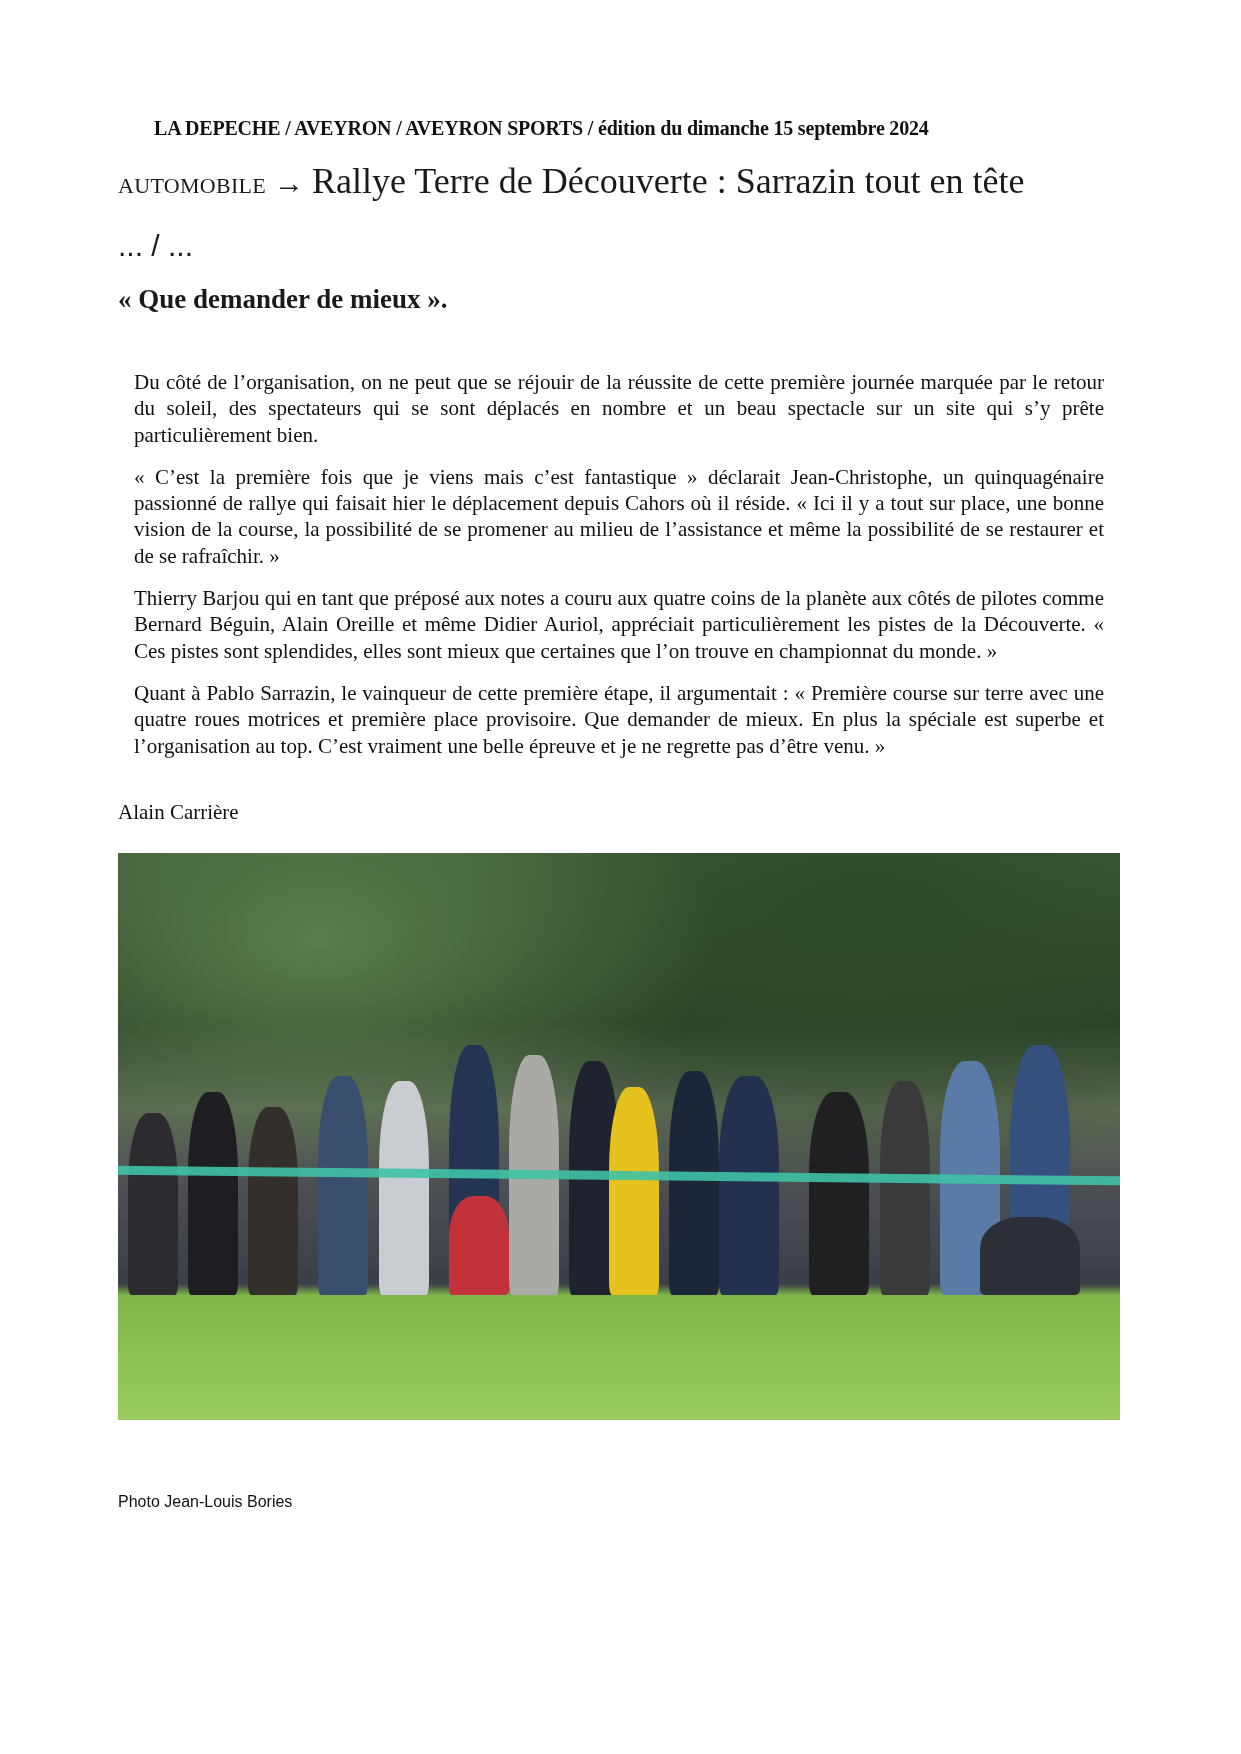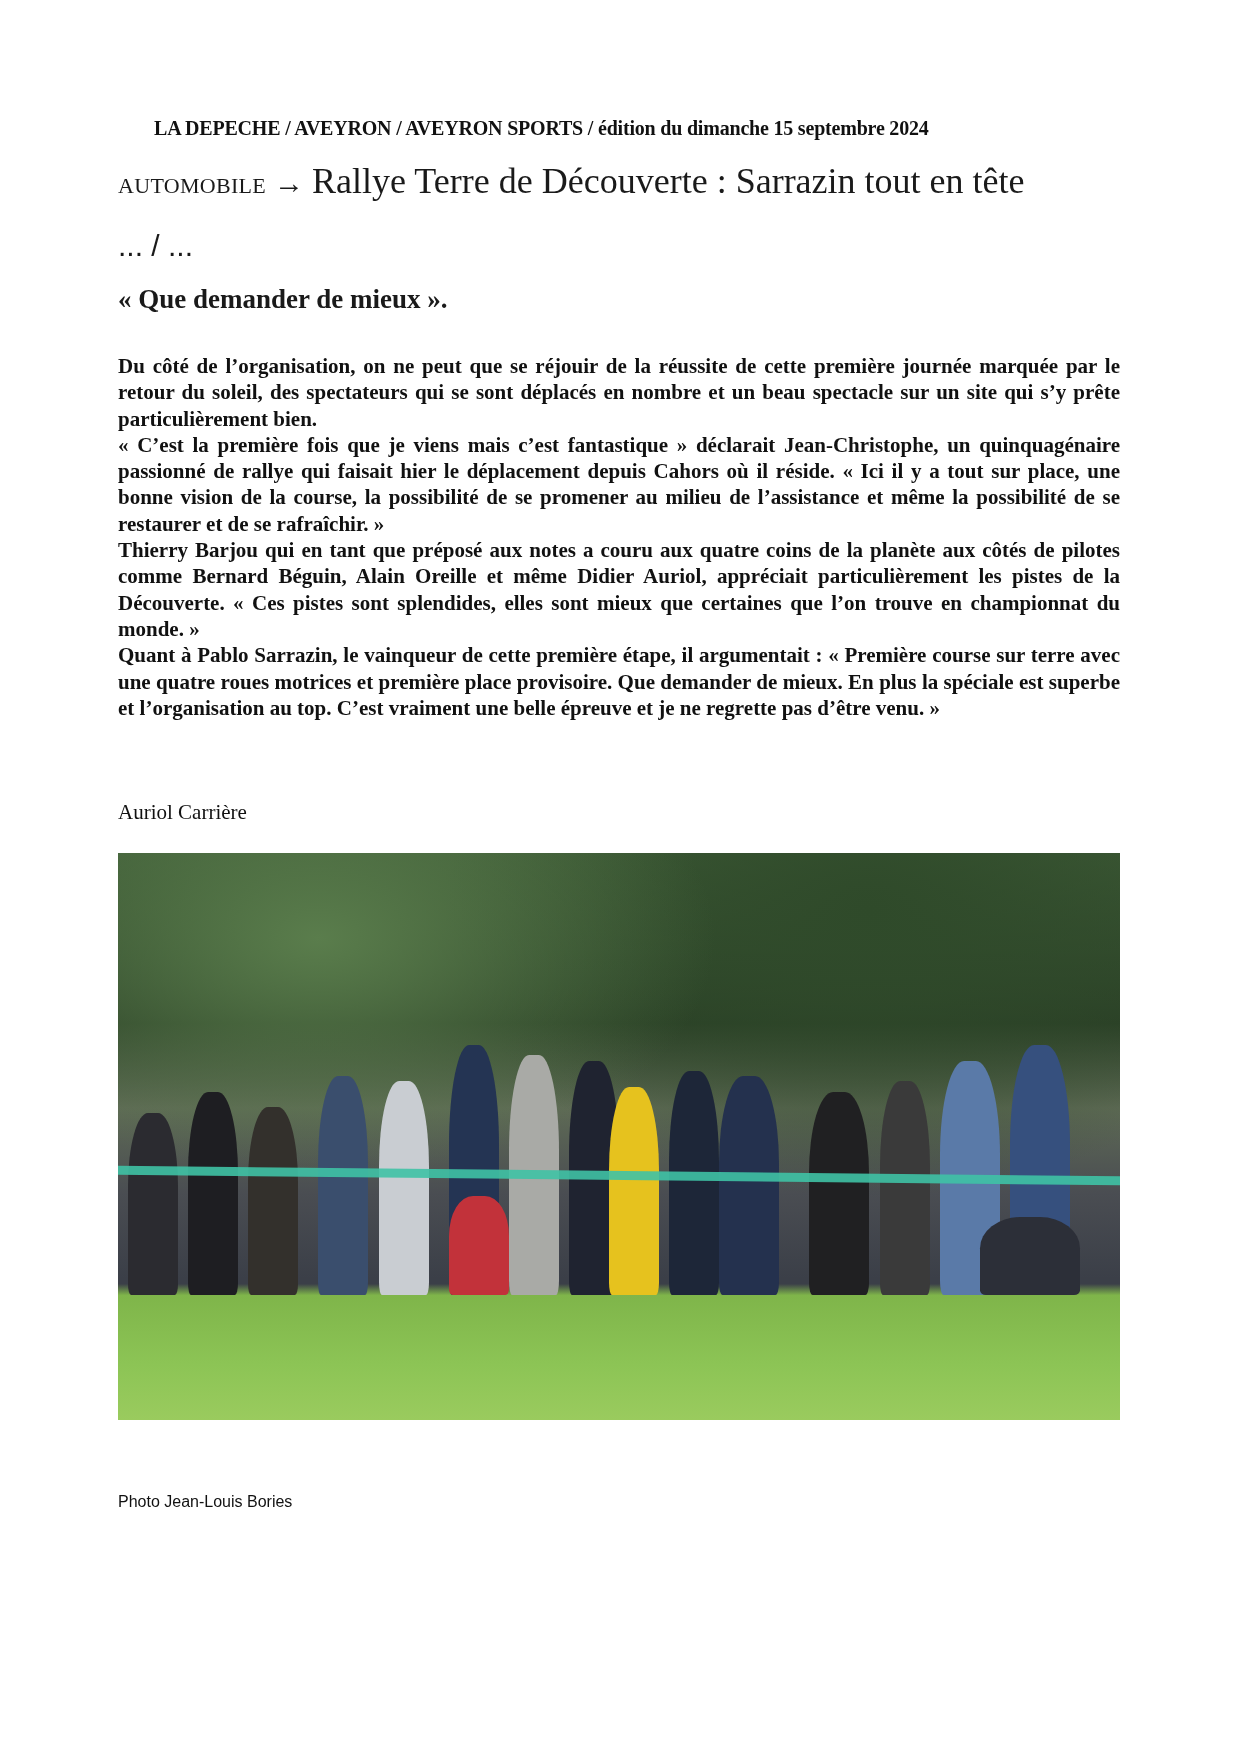--- a/index.html
+++ b/index.html
@@ -4,21 +4,21 @@
 <style>
   html, body { margin:0; padding:0; background:#fff; }
   body { width:1241px; height:1754px; position:relative; overflow:hidden; color:#111; }
   .page { position:absolute; left:118px; top:0; width:1002px; }
   .source { position:absolute; top:117px; left:0; font-family:"Liberation Serif", serif; font-weight:bold; font-size:20px; white-space:nowrap; letter-spacing:-0.2px;margin-left:36px; }
   .title { position:absolute; top:152px; left:0; width:1010px; font-family:"Liberation Serif", serif; font-size:36px; line-height:58px; color:#1a1a1a; }
   .title .cat { font-size:22px; letter-spacing:0.3px; }
   .title .arrow { font-size:30px; margin:0 8px; }
   .subhead { position:absolute; top:284px; left:0; font-family:Liberation Serif, serif; font-weight:bold; font-size:27px; color:#1a1a1a; }
   .body { position:absolute; top:353px; left:0; width:1002px; font-family:"Liberation Serif", serif; font-size:21px; line-height:26.3px; text-align:justify; }
-  .body p { margin:0;font-weight:bold; }
+  .body p { margin:16px; }
   .author { position:absolute; top:800px; left:0; font-family:"Liberation Serif", serif; font-size:21px; }
   .photo { position:absolute; top:853px; left:0; width:1002px; height:567px; overflow:hidden;
     background:
       linear-gradient(180deg, rgba(0,0,0,0) 0%, rgba(0,0,0,0) 76%, #7fb54a 78%, #8cc455 90%, #9acb5e 100%),
       radial-gradient(ellipse at 20% 15%, #5a7d4c 0%, transparent 35%),
       radial-gradient(ellipse at 75% 10%, #2f4a2a 0%, transparent 40%),
       linear-gradient(180deg, #3d5a36 0%, #2a3f26 30%, #5e6a55 45%, #4a4d52 60%, #3b3f48 75%);
   }
   .crowd { position:absolute; left:0; right:0; top:32%; height:46%; }
   .person { position:absolute; bottom:0; border-radius:40% 40% 6% 6%; }
@@ -38,21 +38,21 @@
 
   <div class="subhead">« Que demander de mieux ».</div>
 
   <div class="body">
     <p>Du côté de l’organisation, on ne peut que se réjouir de la réussite de cette première journée marquée par le retour du soleil, des spectateurs qui se sont déplacés en nombre et un beau spectacle sur un site qui s’y prête particulièrement bien.</p>
     <p>« C’est la première fois que je viens mais c’est fantastique » déclarait Jean-Christophe, un quinquagénaire passionné de rallye qui faisait hier le déplacement depuis Cahors où il réside. « Ici il y a tout sur place, une bonne vision de la course, la possibilité de se promener au milieu de l’assistance et même la possibilité de se restaurer et de se rafraîchir. »</p>
     <p>Thierry Barjou qui en tant que préposé aux notes a couru aux quatre coins de la planète aux côtés de pilotes comme  Bernard Béguin, Alain Oreille et même Didier Auriol, appréciait particulièrement les pistes de la Découverte. « Ces pistes sont splendides, elles sont mieux que certaines que l’on trouve en championnat du monde. »</p>
     <p>Quant à Pablo Sarrazin, le vainqueur de cette première étape, il argumentait : « Première course sur terre avec une quatre roues motrices et première place provisoire. Que demander de mieux. En plus la spéciale est superbe et l’organisation au top. C’est vraiment une belle épreuve et je ne regrette pas d’être venu. »</p>
   </div>
 
-  <div class="author">Auriol Carrière</div>
+  <div class="author">Alain Carrière</div>
 
   <div class="photo" aria-label="Spectators standing and sitting behind a turquoise tape on grass, trees in background">
     <div class="crowd">
       <div class="person" style="left:1%;width:5%;height:70%;background:#2b2b30"></div>
       <div class="person" style="left:7%;width:5%;height:78%;background:#1e1e22"></div>
       <div class="person" style="left:13%;width:5%;height:72%;background:#33302c"></div>
       <div class="person" style="left:20%;width:5%;height:84%;background:#3a4e6d"></div>
       <div class="person" style="left:26%;width:5%;height:82%;background:#c9cdd2"></div>
       <div class="person" style="left:33%;width:5%;height:96%;background:#243453"></div>
       <div class="person" style="left:39%;width:5%;height:92%;background:#a9aaa6"></div>

